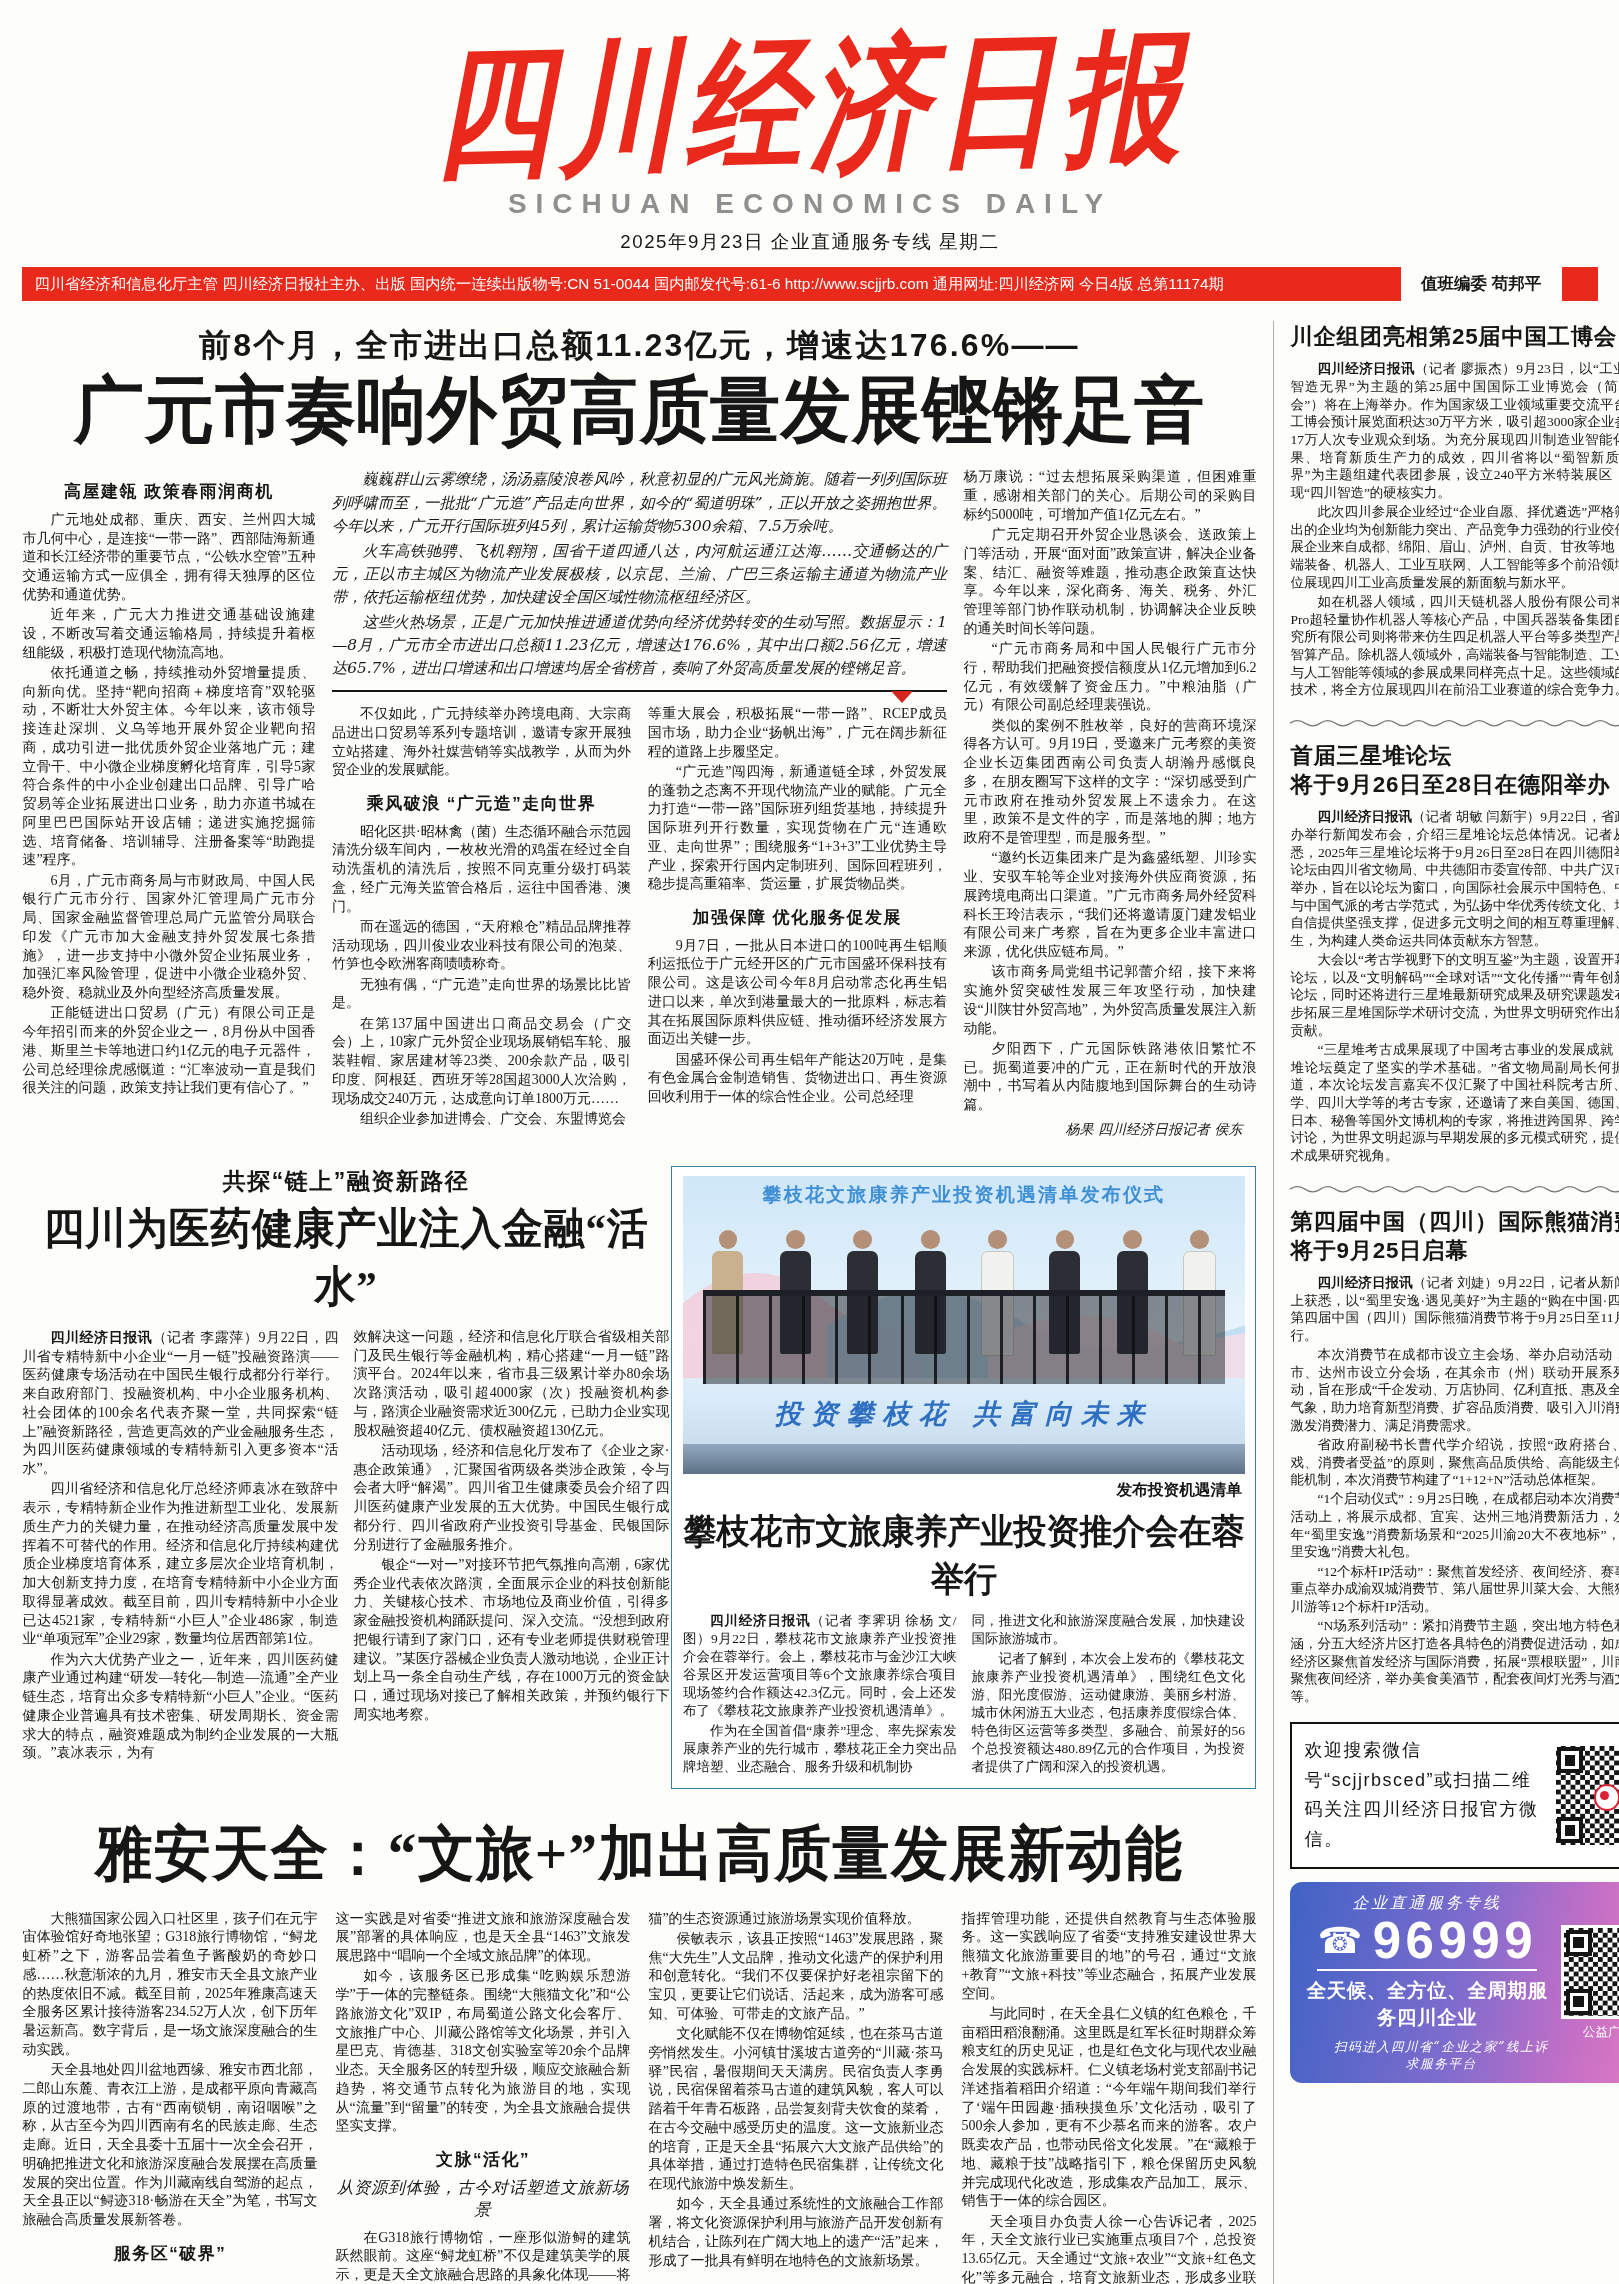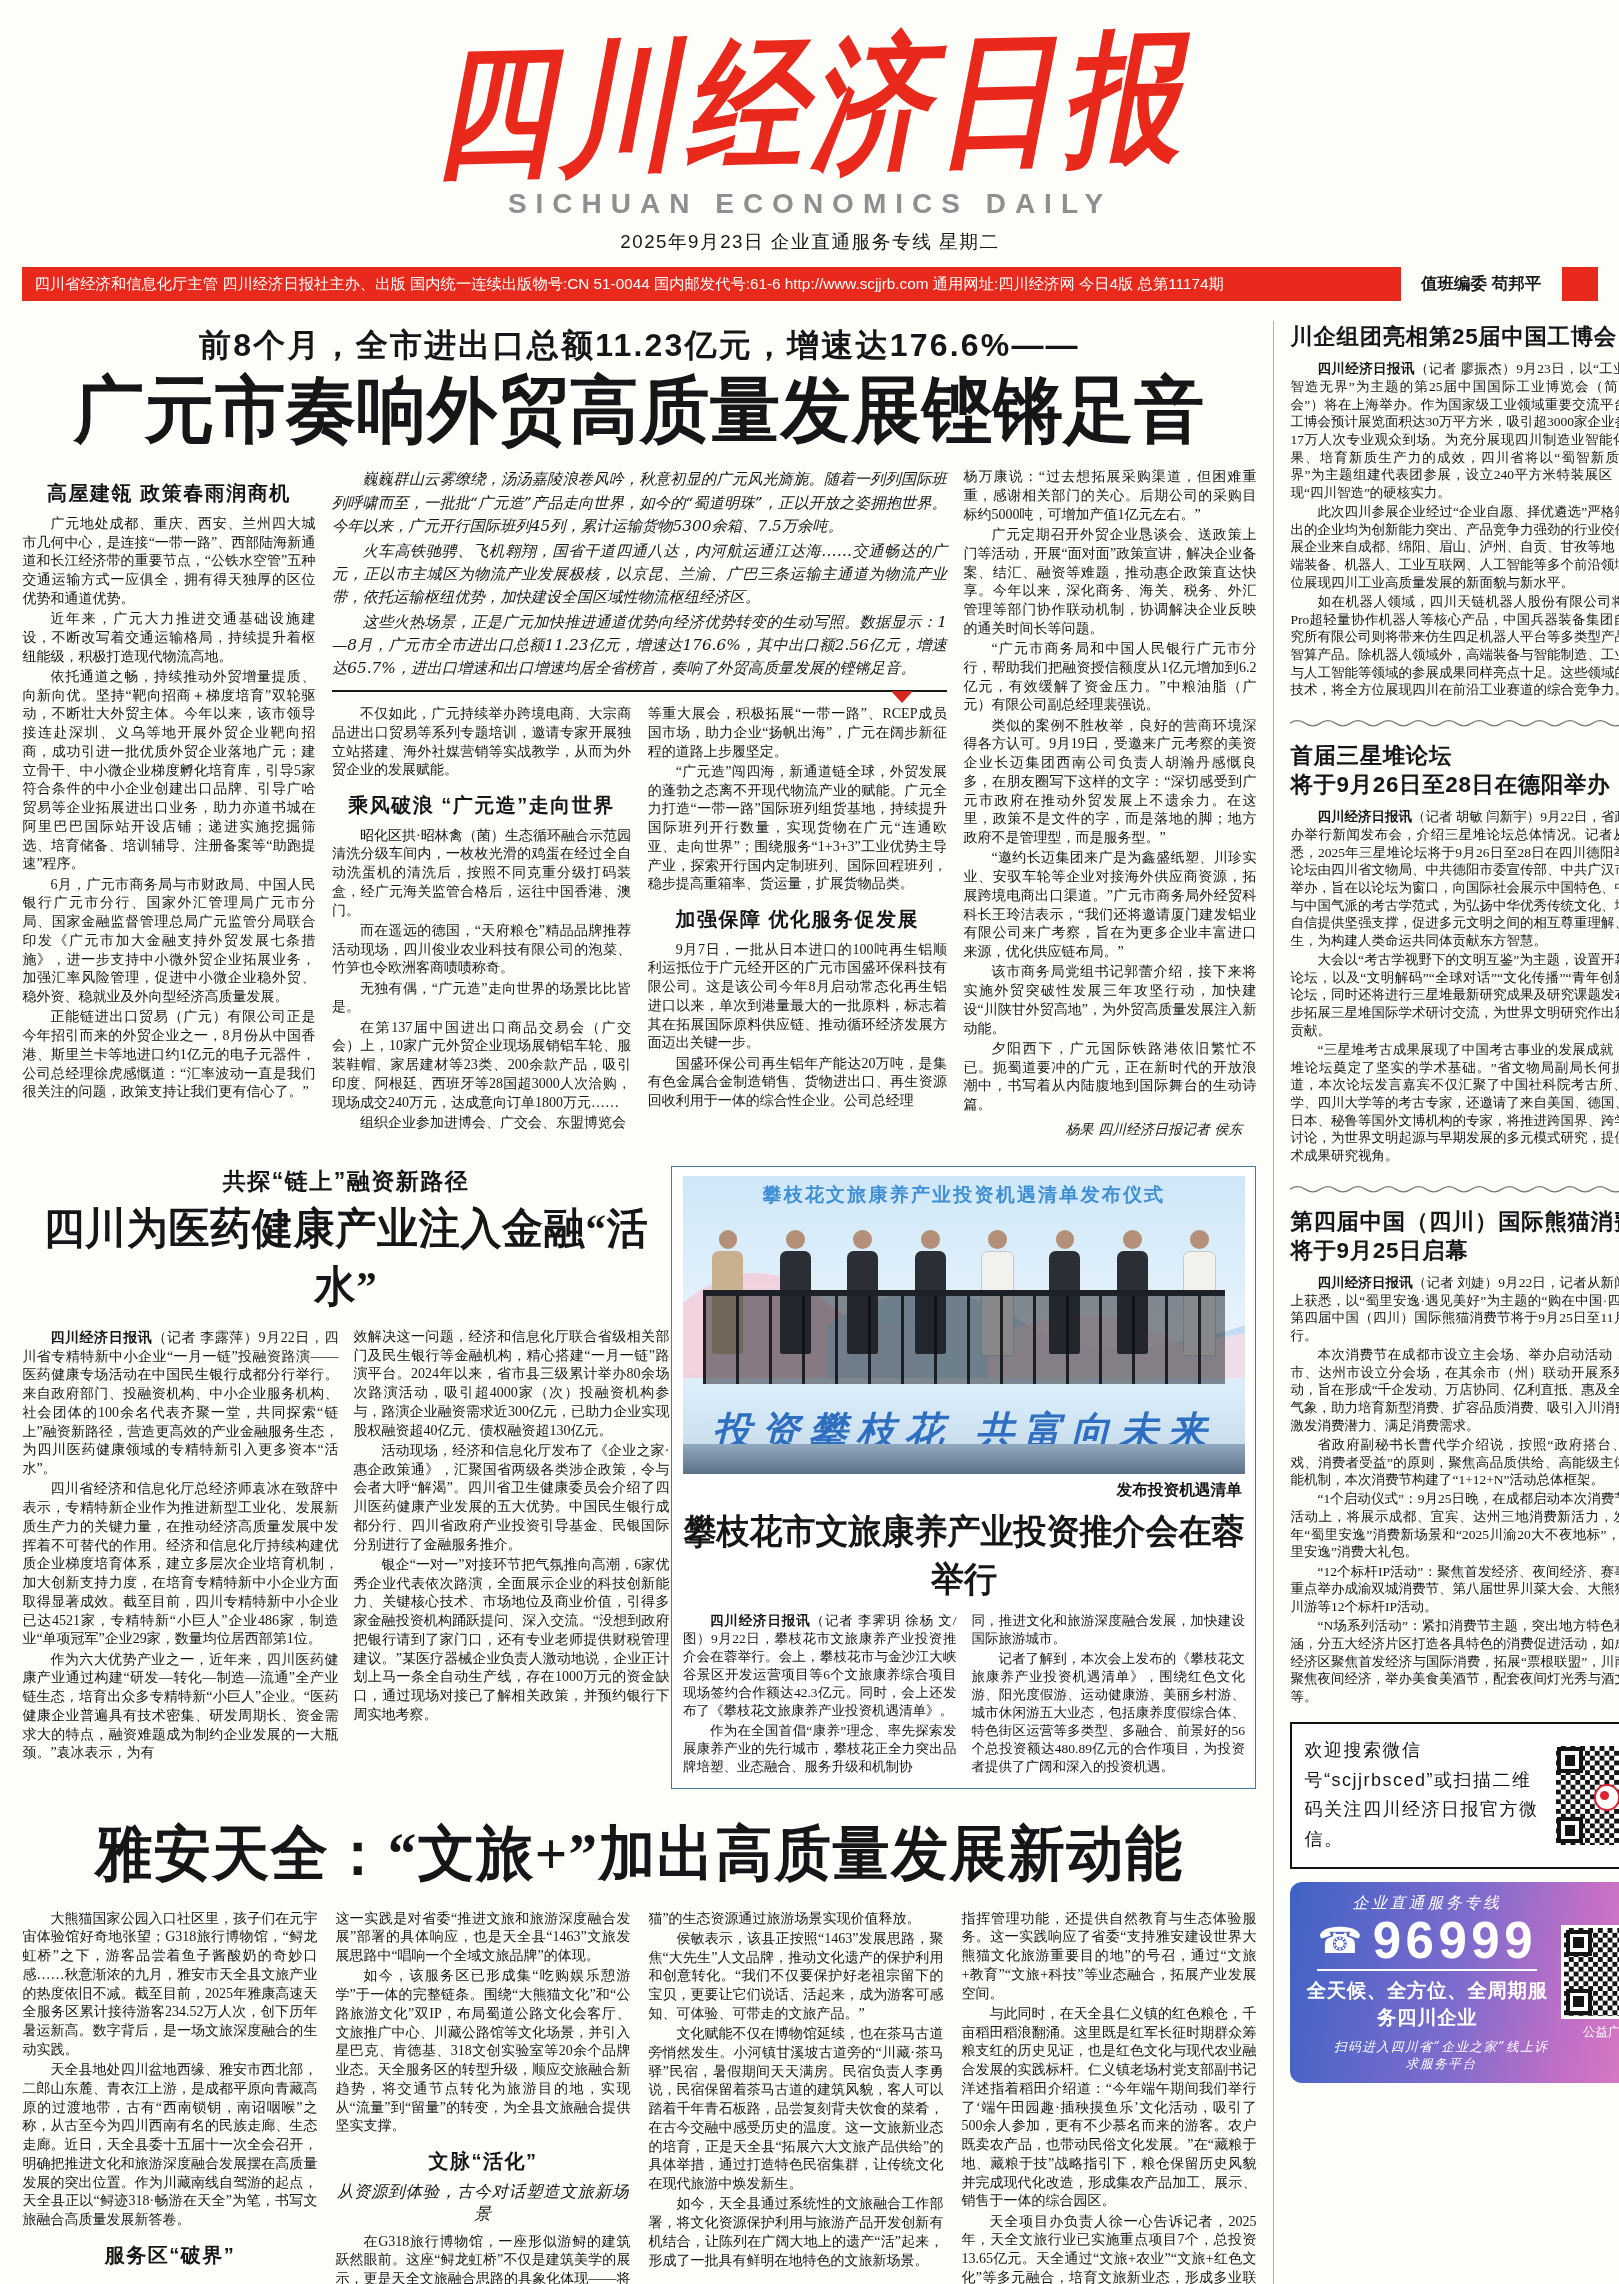--- a/index.html
+++ b/index.html
@@ -22,21 +22,21 @@
   
   .content{display:flex;padding:19.4px 22.4px 0 22.4px;gap:16.5px;}
   .left-main{width:1234px;flex:none;}
   .rail{flex:1;border-left:0.7px solid #aeaeae;padding-left:16.5px;display:flex;flex-direction:column;}
   
   .para{font-size:14px;line-height:1.34;text-align:justify;text-indent:2em;margin:0 0 1.5px 0;}
   .para.cont{text-indent:0;}
   .para b{font-family:"Liberation Sans",sans-serif;}
   .byline{font-size:14px;text-align:right;font-family:"DejaVu Serif",serif;font-style:italic;
           padding-right:1em;margin:6px 0 0 0;}
-  .subhead{font-family:"Liberation Sans","DejaVu Sans",sans-serif;font-weight:bold;font-size:20px;
+  .subhead{font-family:"Liberation Sans","DejaVu Sans",sans-serif;font-weight:bold;font-size:17px;
            text-align:center;letter-spacing:1.5px;margin:12px 0 7.5px 0;}
   .subhead2{font-family:"DejaVu Serif",serif;font-style:italic;font-size:16.5px;text-align:center;
             margin:-1.5px 0 7.5px 0;letter-spacing:0.7px;}
   
   .ls-kicker{font-family:"Liberation Sans",sans-serif;font-weight:900;font-size:32px;
              text-align:center;letter-spacing:2.2px;margin:3px 0 1.5px 0;}
   .ls-headline{font-weight:900;font-size:70px;text-align:center;line-height:1.12;
                transform:scaleY(1.04);letter-spacing:0.7px;margin:4.5px 0 18px 0;}
   .ls-body{display:flex;gap:16.5px;}
   .ls-c1,.ls-c4{width:293px;flex:none;}
@@ -66,23 +66,23 @@
   .ph-mountains{position:absolute;top:37px;left:0;width:100%;height:165px;}
   .ph-people{position:absolute;top:54px;left:5%;right:5%;display:flex;justify-content:space-between;}
   .person{width:34px;display:flex;flex-direction:column;align-items:center;}
   .p-head{width:18.7px;height:18.7px;border-radius:50%;background:#b59079;}
   .p-torso{width:31px;height:103px;margin-top:2.2px;border-radius:6.7px 6.7px 2.2px 2.2px;background:#2b2e35;}
   .person.white .p-torso{background:#f1f1ee;border:0.7px solid #c8c8c4;}
   .person.tan .p-torso{background:#c9b08f;}
   .ph-railing{position:absolute;top:114px;left:3.5%;right:3.5%;height:88px;
               background:rgba(28,31,38,0.5);border-top:6.7px solid #1d2026;
               background-image:repeating-linear-gradient(90deg,rgba(12,14,18,0.85) 0 3px,transparent 3px 33px);}
-  .ph-slogan{position:absolute;top:228px;width:100%;text-align:center;
+  .ph-slogan{position:absolute;top:220px;width:100%;text-align:center;
              font-family:"DejaVu Serif",serif;font-style:italic;font-weight:bold;
-             font-size:39px;color:#2f6fc1;letter-spacing:9px;}
+             font-size:27px;color:#2f6fc1;letter-spacing:9px;}
   .ph-floor{position:absolute;bottom:0;width:100%;height:30px;background:linear-gradient(180deg,#93a9bf,#5c7186);}
   
   .bottom{margin-top:27px;}
   .bot-headline{font-weight:900;font-size:57px;text-align:center;letter-spacing:1.5px;margin:0 0 16.5px 0;transform:scaleY(1.05);}
   .bot-cols{display:flex;gap:18px;}
   .bot-cols>div{flex:1;}
   
   .rail-art{margin-bottom:7.5px;}
   .rail-title{font-family:"Liberation Sans","DejaVu Sans",sans-serif;font-weight:900;font-size:22.4px;
               line-height:1.3;margin:1.5px 0 9px 0;white-space:pre-line;letter-spacing:0.7px;}

